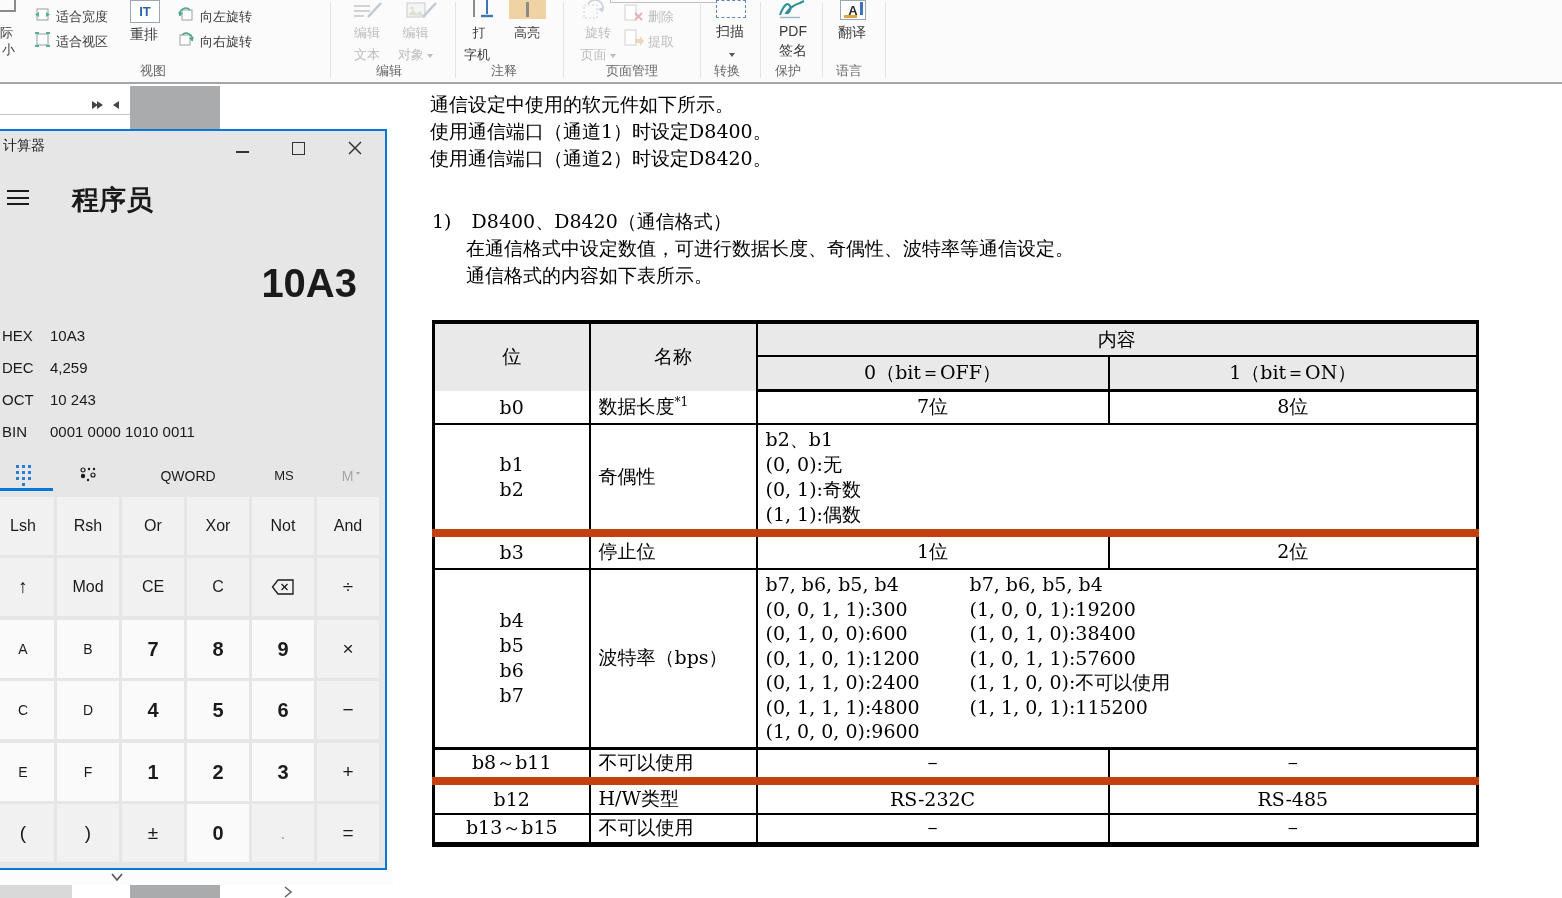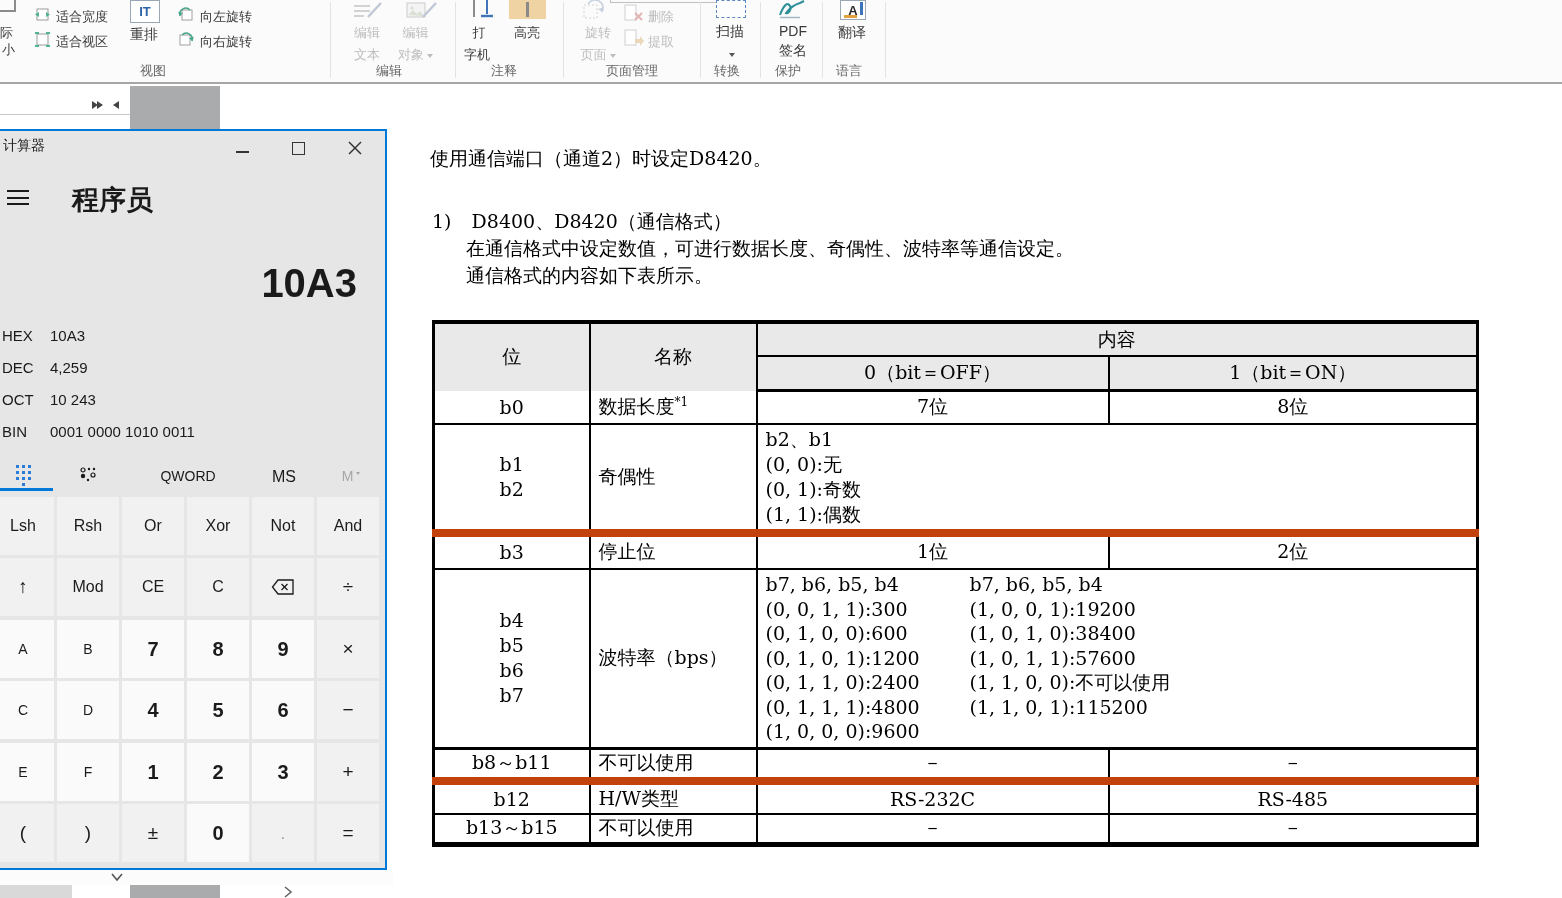--- a/index.html
+++ b/index.html
@@ -59,20 +59,22 @@
   <div class="abs" style="left:0;top:869px;width:393px;height:16px;background:#fcfcfc;z-index:8;">
     <svg class="abs" style="left:110px;top:3px;" width="14" height="10" viewBox="0 0 14 10">
       <polyline points="2,2 7,8 12,2" fill="none" stroke="#555" stroke-width="1.6"></polyline>
     </svg>
   </div>
   <div class="abs" style="left:0;top:885px;width:72px;height:13px;background:#d9d9d9;z-index:8;"></div>
   <svg class="abs" style="left:283px;top:886px;z-index:8;" width="10" height="12" viewBox="0 0 10 12">
     <polyline points="2,1 8,6 2,11" fill="none" stroke="#666" stroke-width="1.6"></polyline>
   </svg>
 
+  <div class="abs doc" style="left:430px;top:92px;font-size:19px;">通信设定中使用的软元件如下所示。</div>
+  <div class="abs doc" style="left:430px;top:119px;font-size:19px;">使用通信端口（通道1）时设定D8400。</div>
   <div class="abs doc" style="left:430px;top:146px;font-size:19px;">使用通信端口（通道2）时设定D8420。</div>
   <div class="abs doc" style="left:432px;top:209px;font-size:19px;">
     <span>1)</span>
     <span style="margin-left:14px;">D8400、D8420（通信格式）</span>
   </div>
   <div class="abs doc" style="left:466px;top:236px;font-size:19px;">在通信格式中设定数值，可进行数据长度、奇偶性、波特率等通信设定。</div>
   <div class="abs doc" style="left:466px;top:263px;font-size:19px;">通信格式的内容如下表所示。</div>
 
   <table class="spec abs" style="left:432px;top:320px;">
     <colgroup>
@@ -221,21 +223,21 @@
         <circle cx="14" cy="9" r="2"></circle>
     </g>
     <g fill="#1a1a1a">
       <circle cx="10" cy="3" r="1.2"></circle>
         <circle cx="15" cy="3" r="1.2"></circle>
       <circle cx="4" cy="10" r="2.2"></circle>
         <circle cx="9" cy="14" r="1.2"></circle>
     </g>
   </svg>
   <div class="abs cw" style="left:155px;top:468px;width:66px;text-align:center;font-size:14px;">QWORD</div>
-  <div class="abs cw" style="left:264px;top:468px;width:40px;text-align:center;font-size:16px;">MS</div>
+  <div class="abs cw" style="left:264px;top:468px;width:40px;text-align:center;font-size:13px;">MS</div>
   <div class="abs cw" style="left:336px;top:468px;width:30px;text-align:center;font-size:14px;color:#a6a6a6;">
     <span>M</span><span class="dar" style="position:relative;top:-4px;border-width:2.5px;border-top-width:3.5px;"></span>
   </div>
 
   <div class="ck" style="left:-8px;top:497px;">Lsh</div>
   <div class="ck" style="left:57px;top:497px;">Rsh</div>
   <div class="ck" style="left:122px;top:497px;">Or</div>
   <div class="ck" style="left:187px;top:497px;">Xor</div>
   <div class="ck" style="left:252px;top:497px;">Not</div>
   <div class="ck" style="left:317px;top:497px;">And</div>

